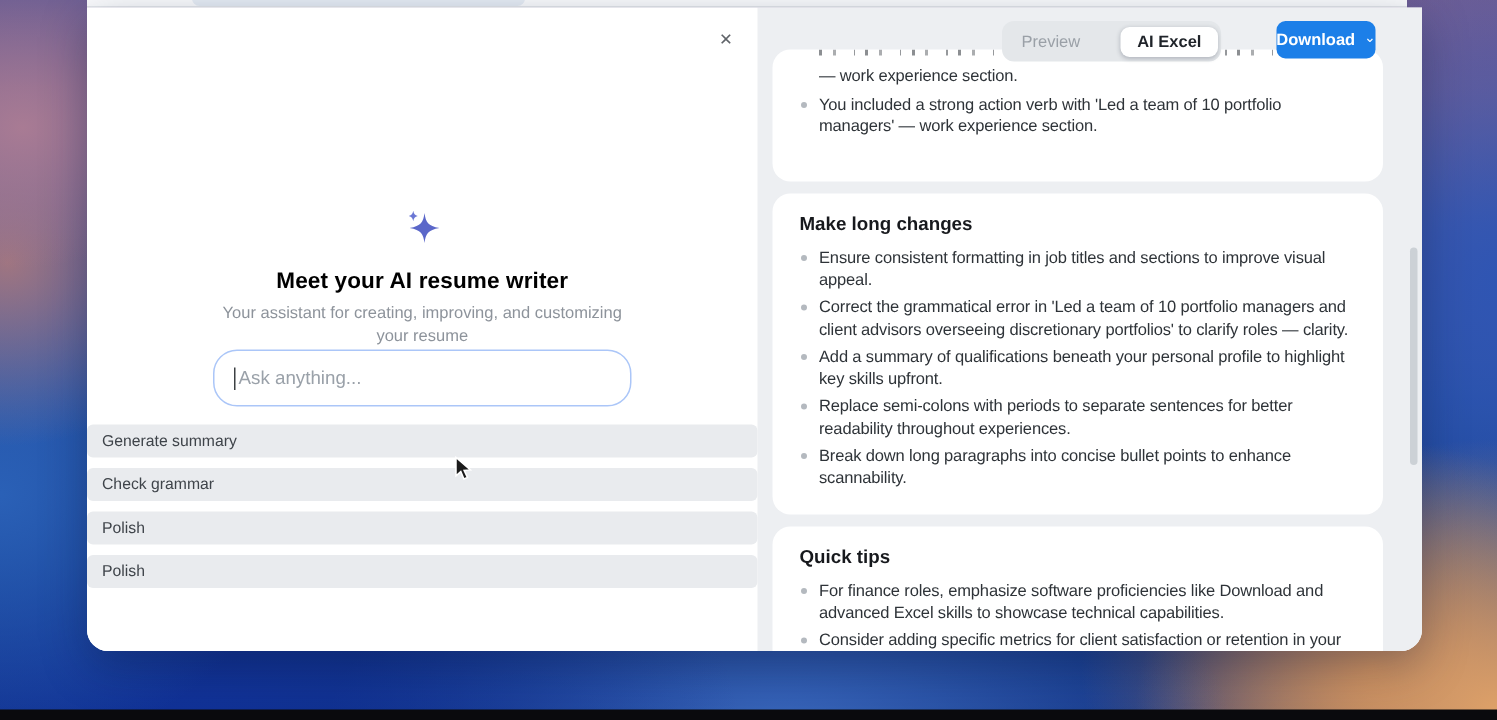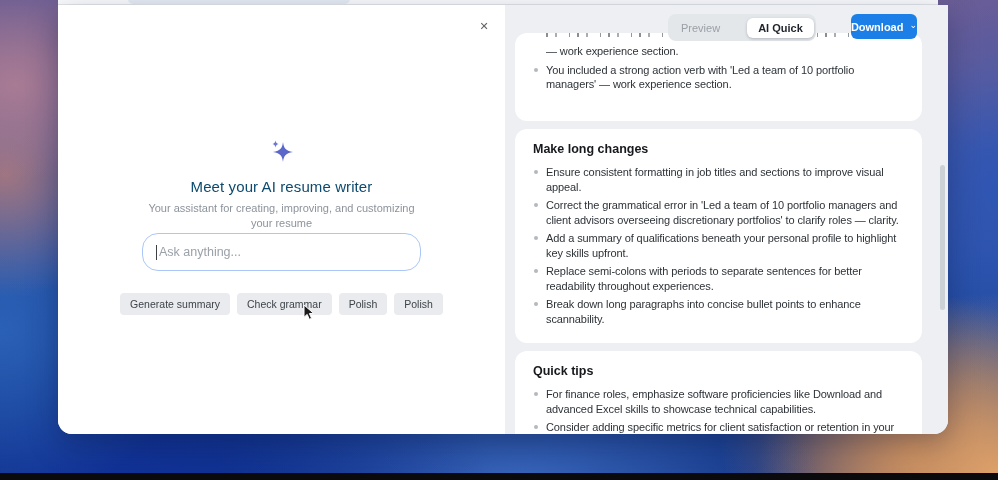--- a/index.html
+++ b/index.html
@@ -34,30 +34,30 @@
     display:flex; overflow:hidden;
   }
 
   
   .left-panel { position:relative; width:447px; height:100%; background:#ffffff; }
   .close-btn { position:absolute; left:417px; top:12px; width:18px; height:18px;
     display:flex; align-items:center; justify-content:center;
     font-size:11px; color:#5f6368; cursor:pointer; }
   .assistant-center { position:absolute; left:0; top:131px; width:100%; text-align:center; }
   .sparkle-wrap { display:inline-block; width:30px; height:30px; }
-  .assistant-title { margin-top:8px; font-size:15px; font-weight:normal; color:#0c4a6e; letter-spacing:.1px; }
+  .assistant-title { margin-top:8px; font-size:15px; font-weight:bold; color:#000000; letter-spacing:.1px; }
   .assistant-sub { margin-top:6px; font-size:11px; line-height:15px; color:#8d939b; }
   .ask-input {
     position:absolute; left:84px; top:228px; width:279px; height:38px;
     background:#fff; border:1.5px solid #abc6f8; border-radius:16px;
     display:flex; align-items:center; padding:0 13px; cursor:text;
   }
   .caret { width:1px; height:15px; background:#3c4043; margin-right:2px; }
   .placeholder { font-size:12.5px; color:#9aa1a9; }
-  .chip-row { position:absolute; left:0; top:288px; width:100%; display:flex; justify-content:center; gap:7px; }
+  .chip-row { position:absolute; left:0; top:278px; width:100%; display:flex; justify-content:center; gap:7px;flex-direction:column; }
   .chip { background:#e9ebee; border-radius:4px; padding:5px 10px; font-size:10.5px; color:#3f444a; cursor:pointer; white-space:nowrap; }
   .mouse-cursor { position:absolute; left:245px; top:299px; width:13px; height:17px; z-index:40; }
 
   
   .right-panel { position:relative; width:443px; height:100%; background:#edeff2; overflow:hidden; }
   .review-header { position:absolute; left:0; top:0; width:100%; height:46px; z-index:6; }
   .seg-control { position:absolute; left:163px; top:9px; height:27px; background:#e4e7ea; border-radius:8px;
     display:flex; align-items:center; padding:2px;gap:16px; }
   .seg-tab { font-size:11px; padding:4px 11px; border-radius:6px; color:#9aa0a7; cursor:pointer; white-space:nowrap; }
   .seg-tab.active { background:#ffffff; color:#1f2329; font-weight:bold; box-shadow:0 1px 3px rgba(30,40,60,.25); }
@@ -129,21 +129,21 @@
           <path d="M1 1 L1 13.2 L4.2 10.4 L6.3 15.3 L8.6 14.3 L6.4 9.6 L10.6 9.3 Z" fill="#1b1b1b" stroke="#ffffff" stroke-width="1"></path>
         </svg>
       </span>
     </div>
 
     <div class="right-panel">
 
       <div class="review-header">
         <div class="seg-control">
           <span class="seg-tab">Preview</span>
-          <span class="seg-tab active">AI Quick</span>
+          <span class="seg-tab active">AI Excel</span>
         </div>
         <div class="download-btn">
           <span class="lbl">Download</span>
           <span class="chev">⌄</span>
         </div>
       </div>
 
       <div class="scroll-area">
 
         <div class="card clipped">

